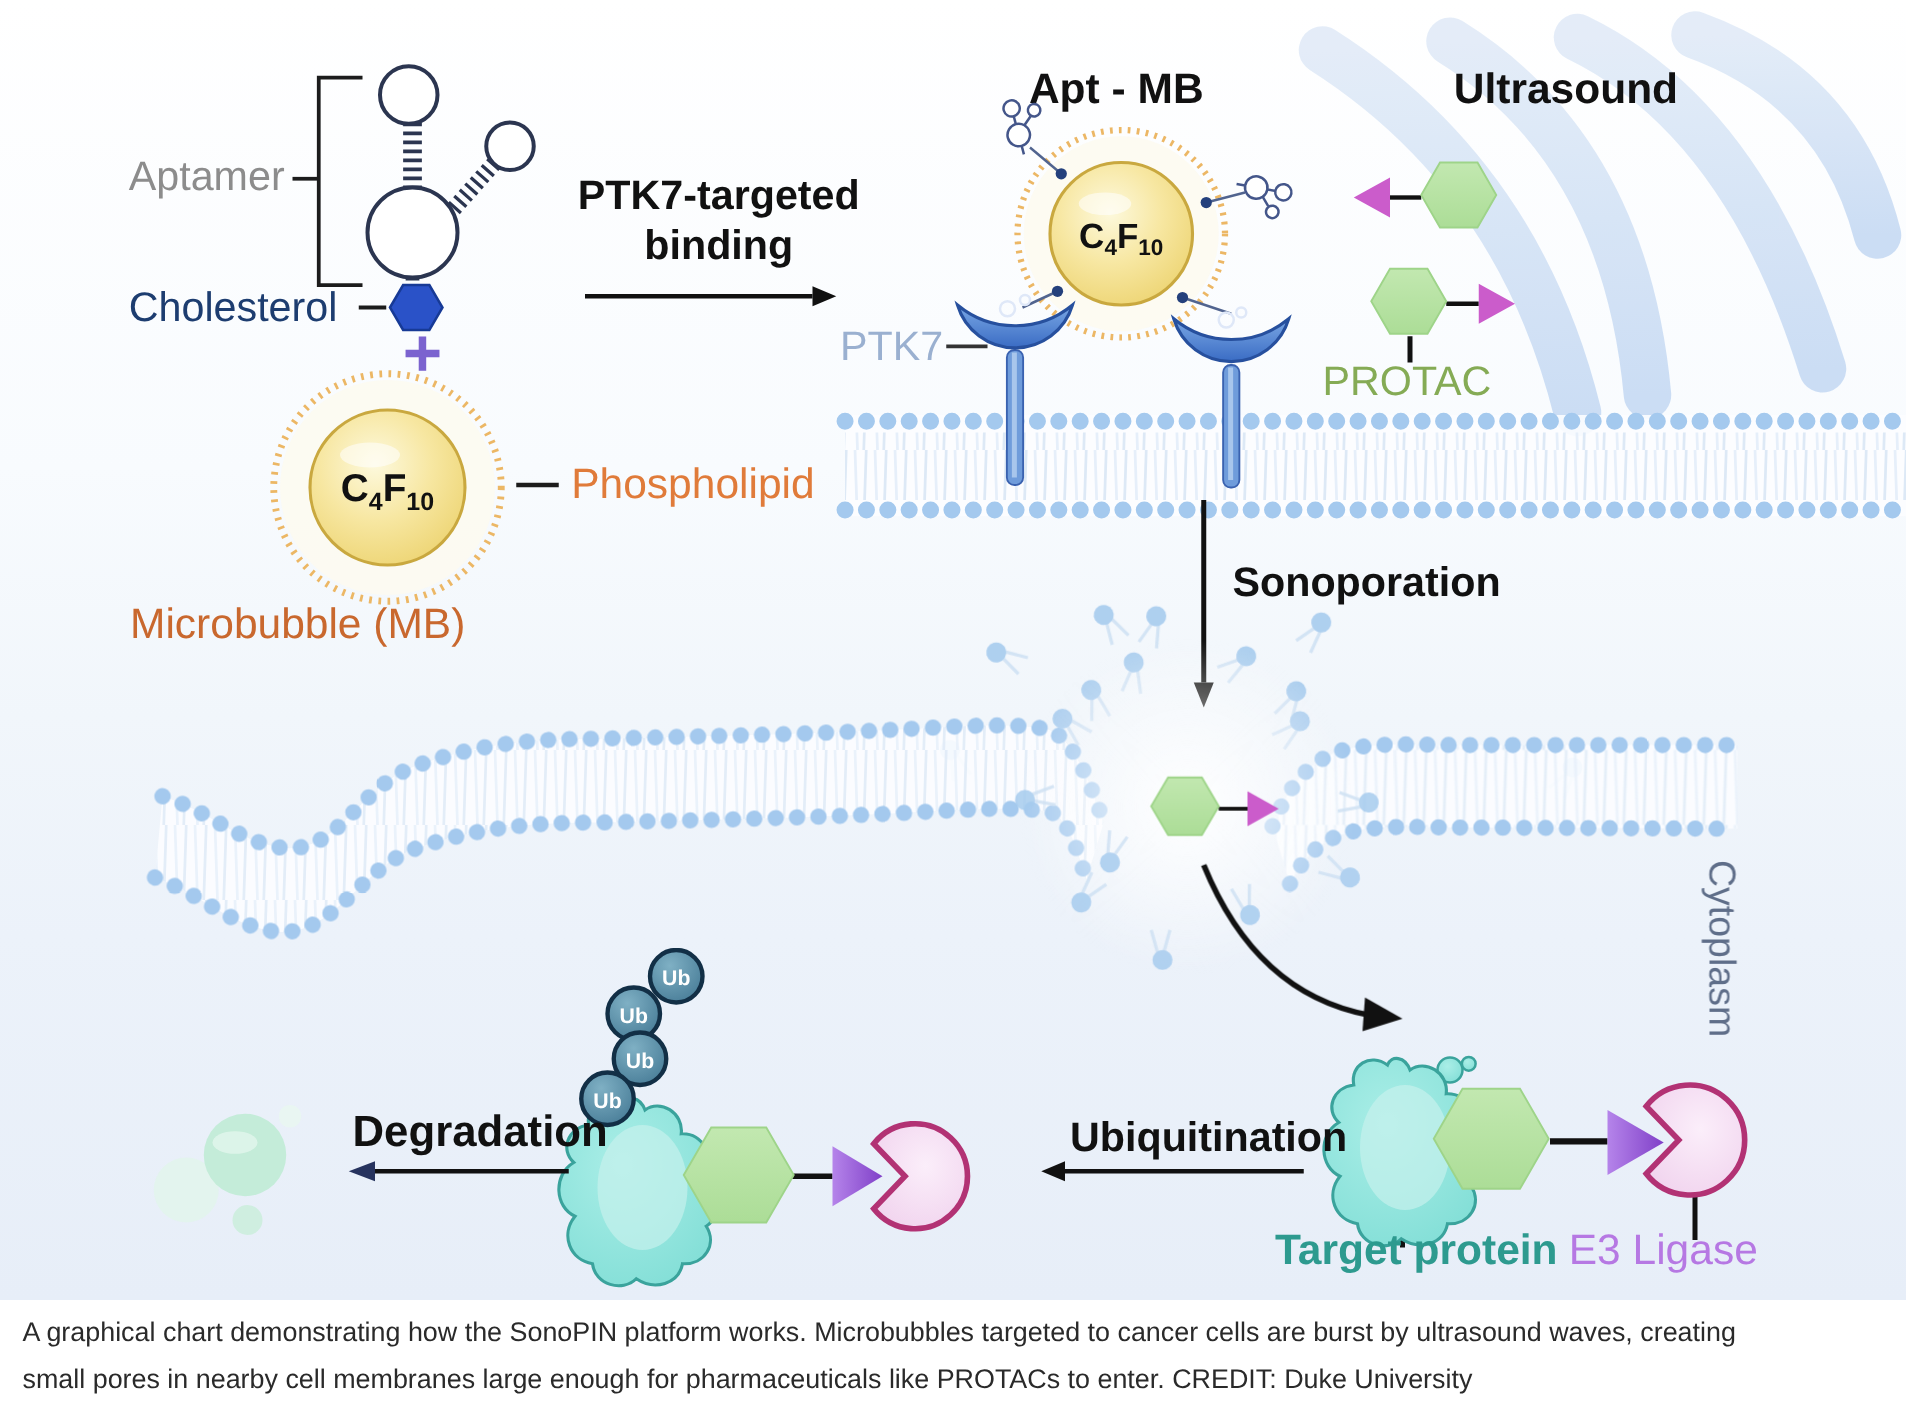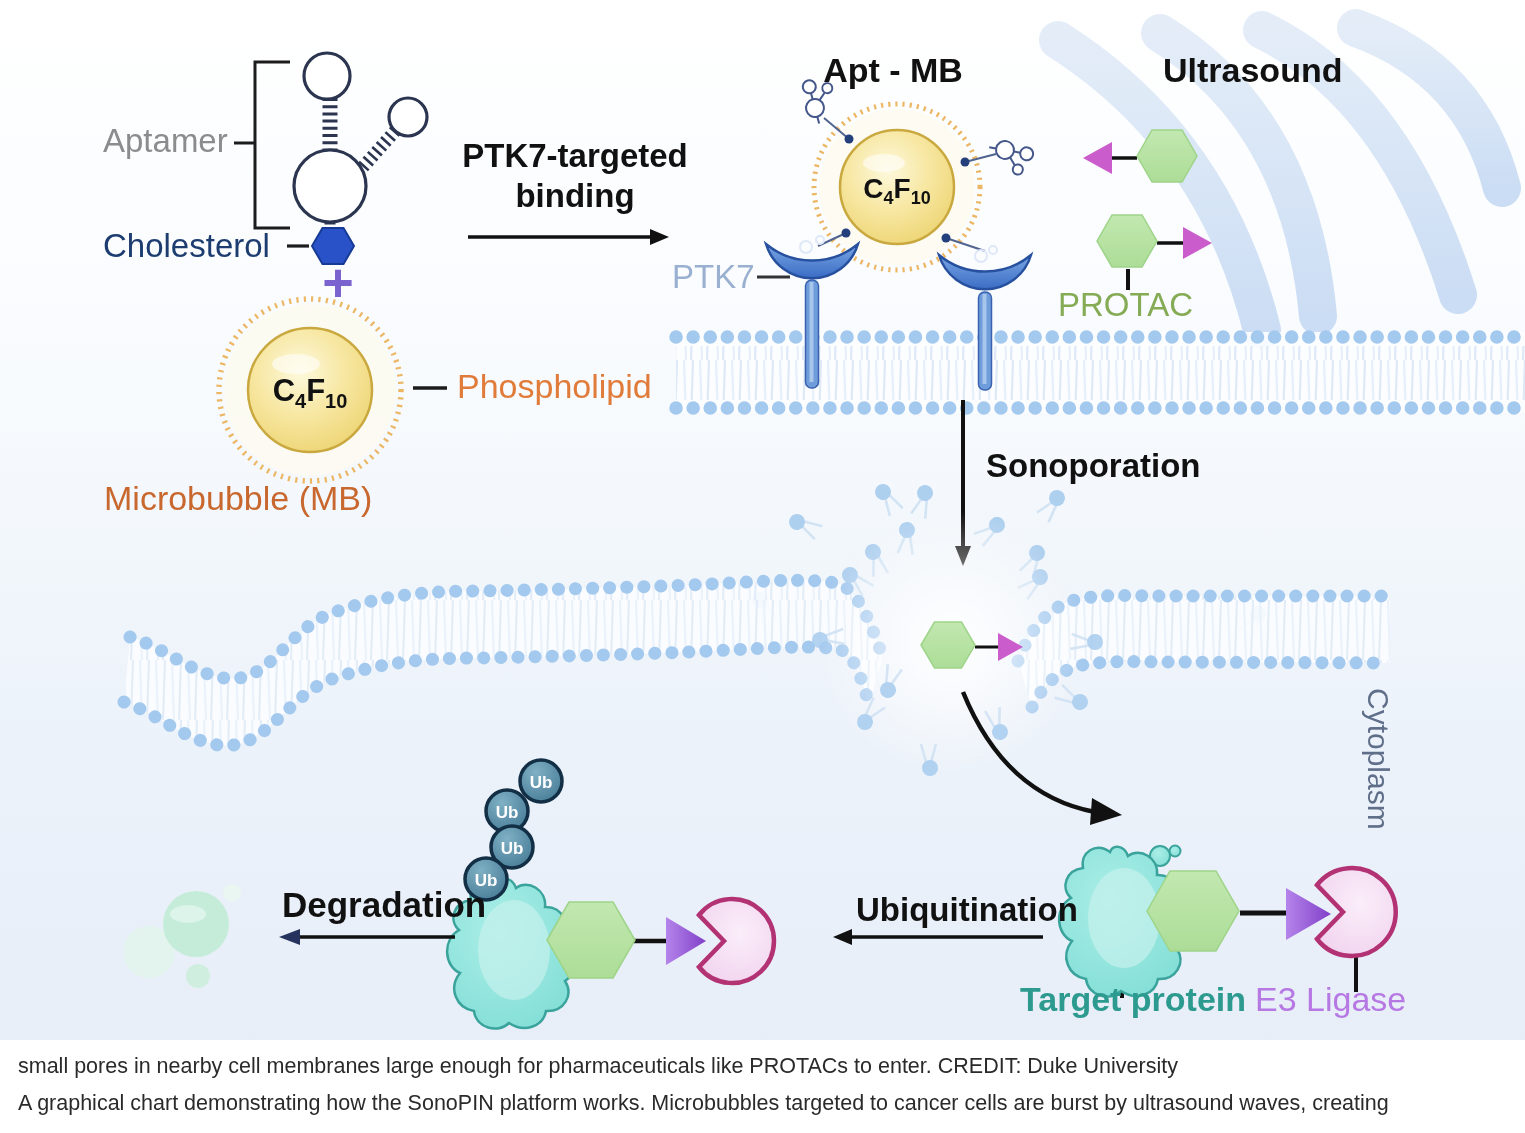--- a/index.html
+++ b/index.html
@@ -289,16 +289,16 @@
   <g>
     <circle cx="149" cy="952" r="26" fill="#e2f5ec" opacity="0.85"></circle>
     <circle cx="196" cy="924" r="33" fill="#c4ecd9"></circle>
     <ellipse cx="188" cy="914" rx="18" ry="9" fill="#dff5ea" opacity="0.9"></ellipse>
     <circle cx="198" cy="976" r="12" fill="#cfeee0"></circle>
     <circle cx="232" cy="893" r="9" fill="#e8f7f0" opacity="0.8"></circle>
   </g>
 </svg>
 
 <div class="caption">
+  <div>A graphical chart demonstrating how the SonoPIN platform works. Microbubbles targeted to cancer cells are burst by ultrasound waves, creating</div>
   <div>small pores in nearby cell membranes large enough for pharmaceuticals like PROTACs to enter. CREDIT: Duke University</div>
-  <div>A graphical chart demonstrating how the SonoPIN platform works. Microbubbles targeted to cancer cells are burst by ultrasound waves, creating</div>
 </div>
 </div>
 
 </body></html>

